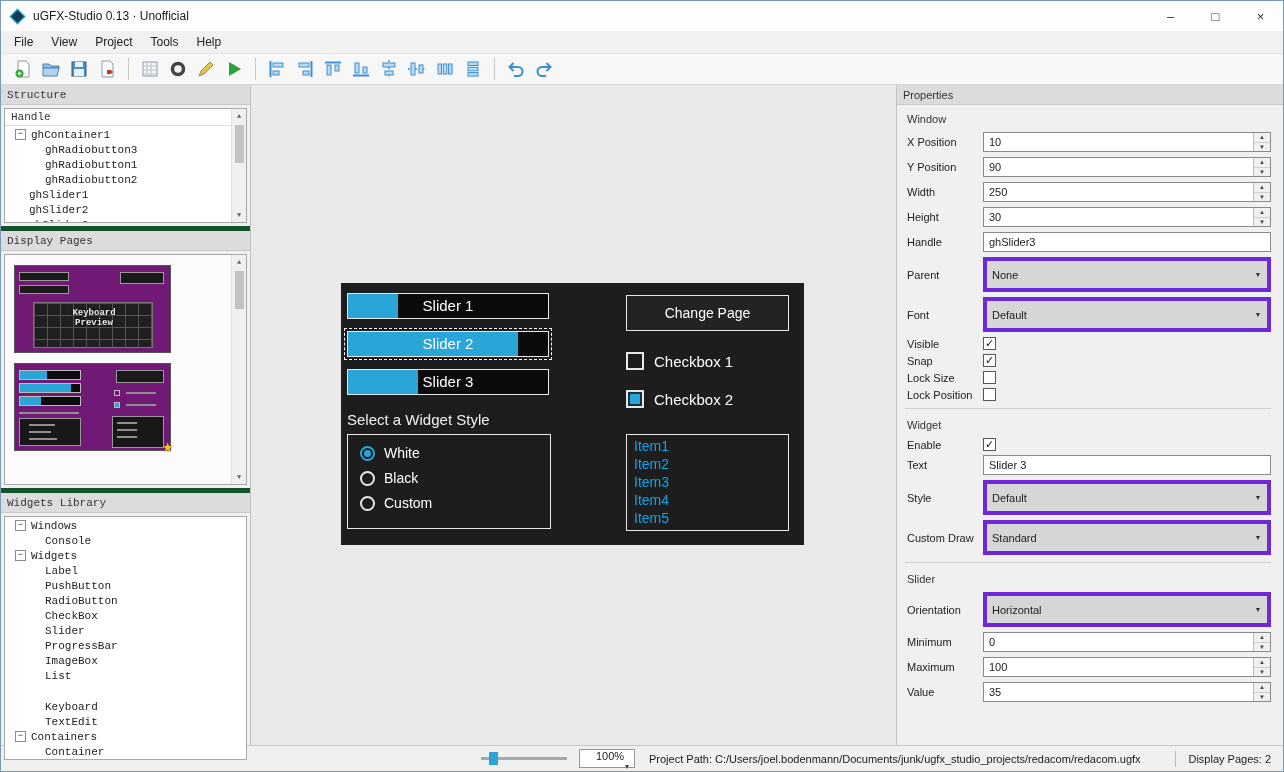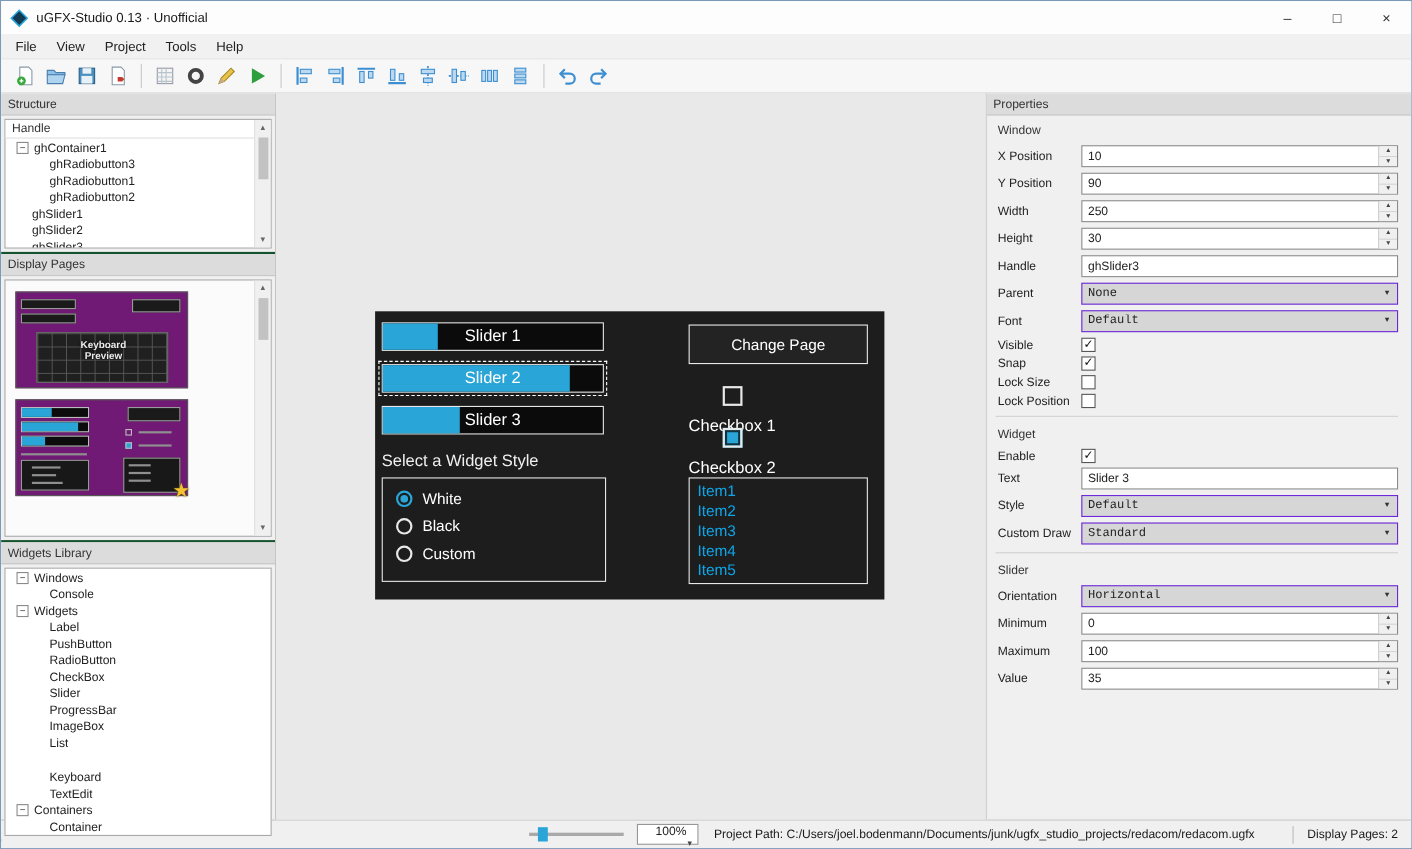--- a/index.html
+++ b/index.html
@@ -23,21 +23,21 @@
   .toolbar { height:32px; background:#f7f7f7; border-top:1px solid #e4e4e4; border-bottom:1px solid #d6d6d6; display:flex; align-items:center; padding-left:8px; flex-shrink:0; }
   .tool-btn { width:28px; height:26px; display:flex; align-items:center; justify-content:center; }
   .tool-icon { width:20px; height:20px; display:block; }
   .tool-icon svg { display:block; }
   .tool-sep { width:1px; height:22px; background:#c9c9c9; margin:0 7px; }
 
   
   .main { flex:1; display:flex; min-height:0; }
 
   .left-panel { width:250px; background:#f0f0f0; border-right:1px solid #c4c4c4; display:flex; flex-direction:column; flex-shrink:0; }
-  .panel { display:flex; flex-direction:column; border-bottom:2px solid #14532d; }
+  .panel { display:flex; flex-direction:column; border-bottom:5px solid #14532d;font-family:Liberation Mono, monospace; }
   .panel-header { height:20px; background:#dcdcdc; border-bottom:1px solid #c8c8c8; display:flex; align-items:center; padding-left:6px; font-size:11px; color:#333; flex-shrink:0; }
   .panel-body { background:#fff; border:1px solid #a8a8a8; margin:3px; position:relative; overflow:hidden; flex:1; }
   .panel-structure { height:146px; flex-shrink:0; }
   .panel-pages { height:262px; flex-shrink:0; }
   .panel-widgets { flex:1; }
 
   .tree-colheader { height:17px; border-bottom:1px solid #e0e0e0; display:flex; align-items:center; padding-left:6px; font-size:11px; color:#333; background:#fff; }
   .tree-body { padding-top:1px; }
   .tree-item { display:flex; align-items:center; height:15px; font-size:11px; color:#222; white-space:nowrap; }
   .expander { width:11px; height:11px; border:1px solid #8a8a8a; background:#fff; display:inline-flex; align-items:center; justify-content:center; font-size:9px; line-height:1; margin-right:5px; color:#333; flex-shrink:0; }
@@ -71,21 +71,21 @@
   .gfill { position:absolute; left:0; top:0; bottom:0; background:var(--accent,#2aa5d8); }
   .slabel { position:absolute; left:0; right:0; text-align:center; line-height:24px; color:#fff; font-size:15px; }
   .style-heading { position:absolute; left:6px; top:128px; color:#f0f0f0; font-size:15px; }
   .stylebox { position:absolute; left:6px; top:151px; width:204px; height:95px; border:1px solid #e8e8e8; padding:10px 0 0 12px; display:flex; flex-direction:column; gap:9px; }
   .radio-row { display:flex; align-items:center; gap:9px; }
   .radio-circle { width:15px; height:15px; border-radius:50%; border:2px solid #e8e8e8; position:relative; flex-shrink:0; }
   .radio-circle.selected { border-color:var(--accent,#2aa5d8); }
   .radio-circle.selected::after { content:''; position:absolute; inset:2px; border-radius:50%; background:var(--accent,#2aa5d8); }
   .radio-label { color:#fff; font-size:14px; }
   .gbutton { position:absolute; left:285px; top:12px; width:163px; height:36px; border:1px solid #e8e8e8; background:#232323; color:#fff; display:flex; align-items:center; justify-content:center; font-size:14px; }
-  .gcheck-row { position:absolute; left:285px; display:flex; align-items:center; gap:10px; height:20px;flex-direction:column; }
+  .gcheck-row { position:absolute; left:285px; display:flex; align-items:center; gap:10px; height:20px; }
   .gcheck { width:18px; height:18px; border:2px solid #e8e8e8; background:transparent; flex-shrink:0; }
   .gcheck.checked { background:var(--accent,#2aa5d8); box-shadow:inset 0 0 0 2px #10333f; }
   .gcheck-label { color:#fff; font-size:15px; }
   .glist { position:absolute; left:285px; top:151px; width:163px; height:97px; border:1px solid #e8e8e8; padding:2px 0 0 7px; }
   .glist-item { color:#0ea5e9; font-size:14px; line-height:18px; }
 
   
   .right-panel { width:387px; border-left:1px solid #c4c4c4; background:#f0f0f0; display:flex; flex-direction:column; flex-shrink:0; }
   .props-body { flex:1; padding:2px 12px 0 8px; overflow:hidden; }
   .prop-group { padding-top:4px; }
@@ -94,21 +94,21 @@
   .prop-row { display:flex; align-items:center; margin-bottom:5px; }
   .prop-row.check { margin-bottom:4px; }
   .prop-label { width:78px; font-size:11px; color:#222; flex-shrink:0; padding-left:2px; }
   .prop-control { flex:1; min-width:0; }
   .spinbox { height:20px; border:1px solid #8a8a8a; background:#fff; display:flex; }
   .spin-value { flex:1; font-size:11px; padding:3px 0 0 5px; }
   .spin-buttons { width:17px; border-left:1px solid #bdbdbd; display:flex; flex-direction:column; }
   .spin-btn { flex:1; background:#f0f0f0; font-size:6px; display:flex; align-items:center; justify-content:center; color:#444; }
   .spin-btn.up { border-bottom:1px solid #cfcfcf; }
   .textbox { height:20px; border:1px solid #8a8a8a; background:#fff; font-size:11px; padding:3px 0 0 5px; overflow:hidden; white-space:nowrap; }
-  .combobox { height:20px; border:1px solid #6d28d9; background:#d6d6d6; display:flex; align-items:center; font-size:11px; padding-left:5px;font-family:Liberation Mono, monospace; }
+  .combobox { height:35px; border:4px solid #6d28d9; background:#d6d6d6; display:flex; align-items:center; font-size:11px; padding-left:5px; }
   .combo-value { flex:1; overflow:hidden; white-space:nowrap; }
   .combo-arrow { width:18px; text-align:center; font-size:7px; color:#333; flex-shrink:0; }
   .pcheck { width:13px; height:13px; border:1px solid #565656; background:#fff; font-size:11px; line-height:11px; text-align:center; color:#111; }
 
   
   .statusbar { height:26px; border-top:1px solid #c8c8c8; background:#f0f0f0; display:flex; align-items:center; font-size:11px; flex-shrink:0; }
   .zoom-slider { width:86px; height:15px; position:relative; margin-left:480px; flex-shrink:0; }
   .zoom-track { position:absolute; top:6px; left:0; right:0; height:3px; background:#a9a9a9; }
   .zoom-handle { position:absolute; left:8px; top:1px; width:9px; height:13px; background:var(--accent,#2aa5d8); }
   .zoom-select { width:56px; height:19px; border:1px solid #969696; background:#fff; display:flex; align-items:center; padding-left:6px; margin-left:12px; flex-shrink:0;flex-direction:column; }

